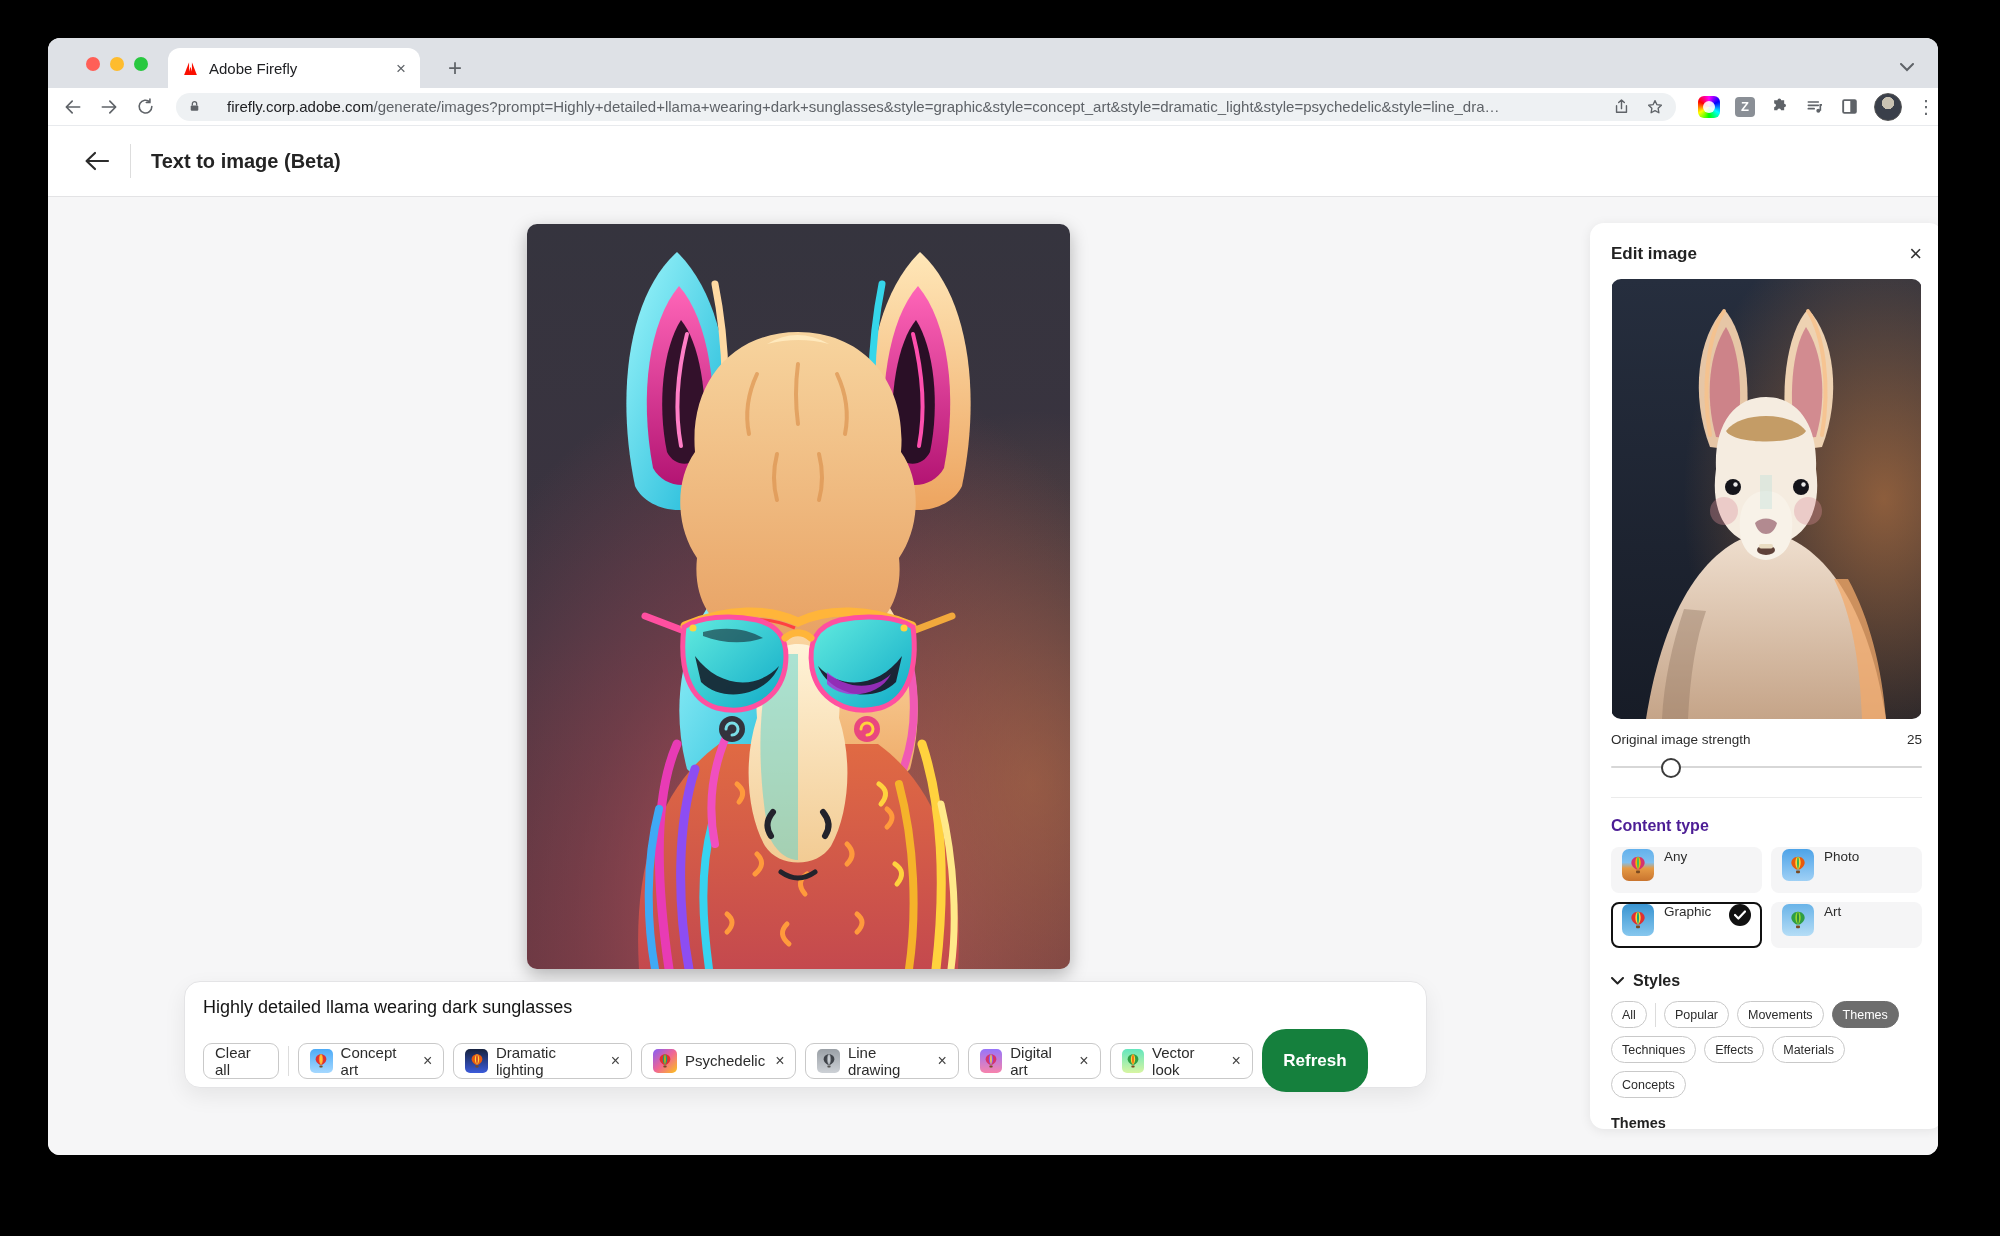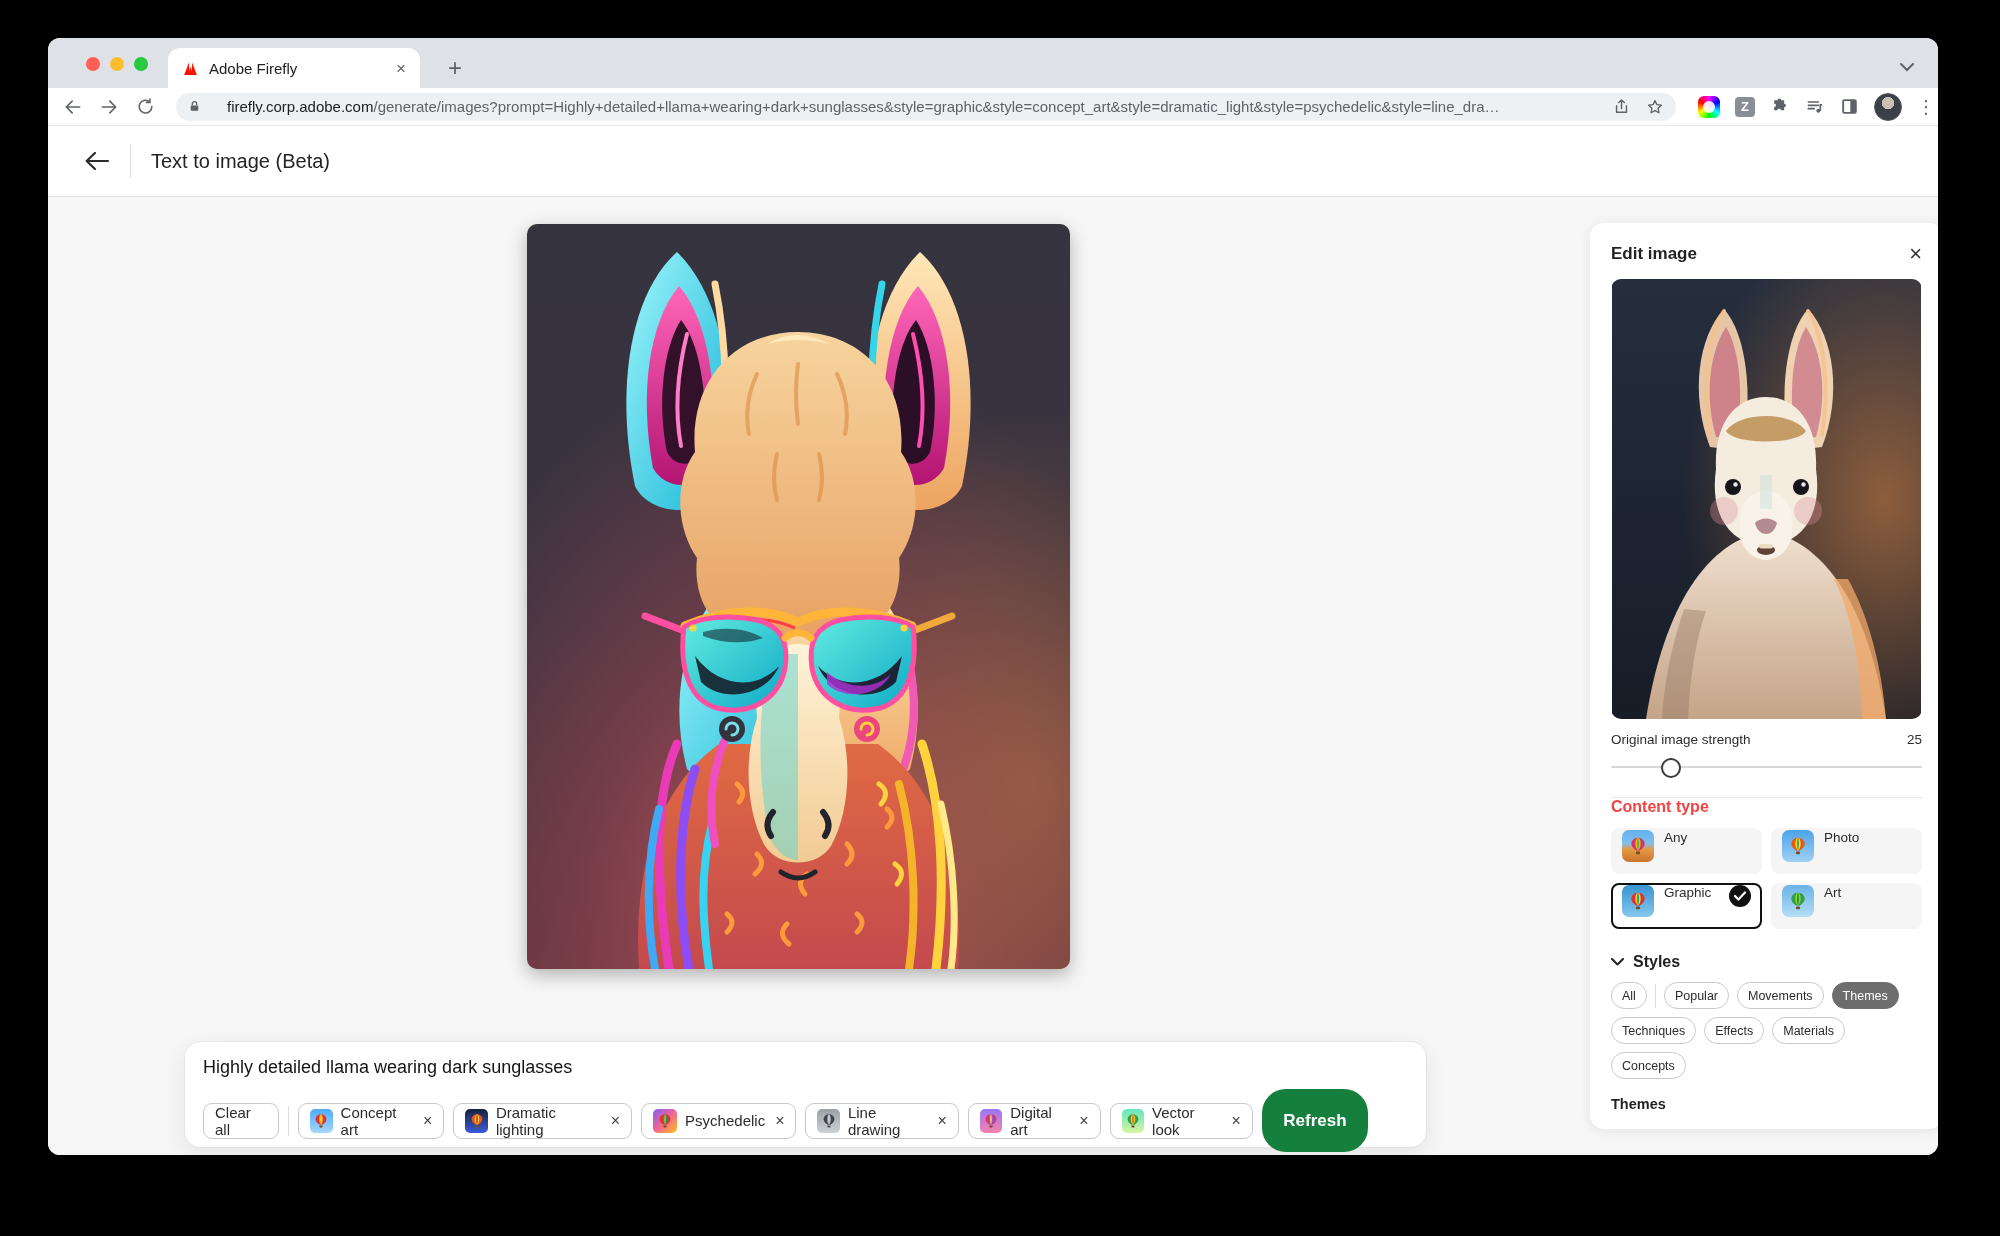--- a/index.html
+++ b/index.html
@@ -34,59 +34,59 @@
   .cc-ic::after{content:"";width:12px;height:12px;border-radius:50%;background:rgba(255,255,255,.9);}
   .z-ic{width:20px;height:20px;border-radius:4px;background:#8a8f96;color:#fff;font-weight:bold;
         font-size:13px;display:flex;align-items:center;justify-content:center;}
   .avatar{width:26px;height:26px;border-radius:50%;background:
           radial-gradient(circle at 50% 35%,#c9c2b2 0 28%,#3a3f4a 30% 100%);border:1px solid #555;}
   .dots{font-size:18px;color:#5f6368;letter-spacing:0;}
   
   .page-header{height:70px;background:#fff;border-bottom:1px solid #e3e3e5;display:flex;align-items:center;
                padding-left:36px;}
   .ph-divider{width:1px;height:34px;background:#ddd;margin:0 20px;}
-  .ph-title{font-size:20px;font-weight:normal;color:#242424;text-align:center;}
+  .ph-title{font-size:20px;font-weight:bold;color:#242424;text-align:center;}
   .page-body{position:relative;height:958px;background:#f6f6f7;overflow:hidden;}
   
   .gen-image{position:absolute;left:479px;top:27px;width:543px;height:745px;margin:0;border-radius:10px;
              overflow:hidden;box-shadow:0 6px 18px rgba(0,0,0,.28);}
   .gen-image svg{display:block;}
   
   .edit-panel{position:absolute;left:1542px;top:26px;width:353px;height:906px;background:#fff;border-radius:14px;
               box-shadow:0 2px 12px rgba(0,0,0,.08);padding:20px 21px;box-sizing:border-box;}
   .panel-head{display:flex;align-items:center;justify-content:space-between;}
   .panel-title{font-size:17px;font-weight:bold;color:#222;}
   .panel-close{font-size:22px;color:#333;line-height:1;cursor:pointer;}
   .ref-thumb{margin:14px 0 0;width:311px;height:440px;border-radius:10px;overflow:hidden;}
   .strength-row{margin-top:13px;display:flex;justify-content:space-between;font-size:13.5px;color:#2c2c2c;}
   .slider{position:relative;height:20px;margin-top:10px;}
   .slider .track{position:absolute;left:0;right:0;top:9px;height:2px;background:#d7d7d7;border-radius:1px;}
   .slider .thumb{position:absolute;left:50px;top:1px;width:16px;height:16px;border-radius:50%;
                  background:#fff;border:2px solid #3b3b3b;}
   .panel-hr{height:1px;background:#ebebeb;border:none;margin:20px 0 0;}
-  .sec-title{font-size:16px;font-weight:bold;color:#ef4444;}
+  .sec-title{margin-top:19px;font-size:16px;font-weight:bold;color:#4c1d95;}
   .tiles{display:grid;grid-template-columns:1fr 1fr;gap:9px;margin-top:12px;}
   .tile{height:46px;background:#f5f5f6;border-radius:8px;display:flex;align-items:flex-start;gap:10px;
         padding:0 9px;border:2px solid transparent;box-sizing:border-box;cursor:pointer;}
   .tile.selected{background:#fff;border-color:#111;}
   .tile-label{font-size:13.5px;color:#2c2c2c;}
   .check{margin-left:auto;width:22px;height:22px;border-radius:50%;background:#111;display:flex;
          align-items:center;justify-content:center;}
   .icon-tile{width:32px;height:32px;border-radius:7px;flex:none;display:flex;align-items:center;justify-content:center;}
   .icon-tile svg{width:20px;height:20px;}
   .styles-head{margin-top:24px;display:flex;align-items:center;gap:9px;}
   .styles-title{font-size:16px;font-weight:bold;color:#222;}
   .filters{margin-top:11px;display:flex;flex-wrap:wrap;align-items:center;gap:8px;}
   .fchip{height:27px;padding:0 10px;display:flex;align-items:center;border:1.5px solid #c9c9c9;
          border-radius:14px;font-size:12.5px;color:#2c2c2c;background:#fff;cursor:pointer;box-sizing:border-box;}
   .fchip.selected{background:#6d6d6d;border-color:#6d6d6d;color:#fff;}
   .fdiv{width:1px;height:24px;background:#dcdcdc;}
   .themes-title{margin-top:17px;font-size:14.5px;font-weight:bold;color:#222;}
   
-  .prompt-bar{position:absolute;left:136px;top:844px;width:1243px;height:107px;background:#fff;
+  .prompt-bar{position:absolute;left:136px;top:784px;width:1243px;height:107px;background:#fff;
               border:1px solid #e4e4e6;border-radius:16px;box-shadow:0 8px 22px rgba(0,0,0,.07);
               box-sizing:border-box;padding:15px 18px 0;}
   .prompt-text{font-size:18px;color:#141414;}
   .chips-row{margin-top:11px;display:flex;align-items:center;gap:9px;}
   .pchip{height:36px;border:1.5px solid #c9c9c9;border-radius:9px;background:#fff;display:flex;
          align-items:center;gap:8px;padding:0 11px;font-size:15px;color:#2c2c2c;box-sizing:border-box;cursor:pointer;}
   .pchip .chip-icon{width:24px;height:24px;border-radius:5px;display:flex;align-items:center;justify-content:center;}
   .chip-icon svg{width:16px;height:16px;}
   .chip-x{color:#444;font-size:16px;margin-left:2px;}
   .pdiv{width:1px;height:30px;background:#ddd;}

